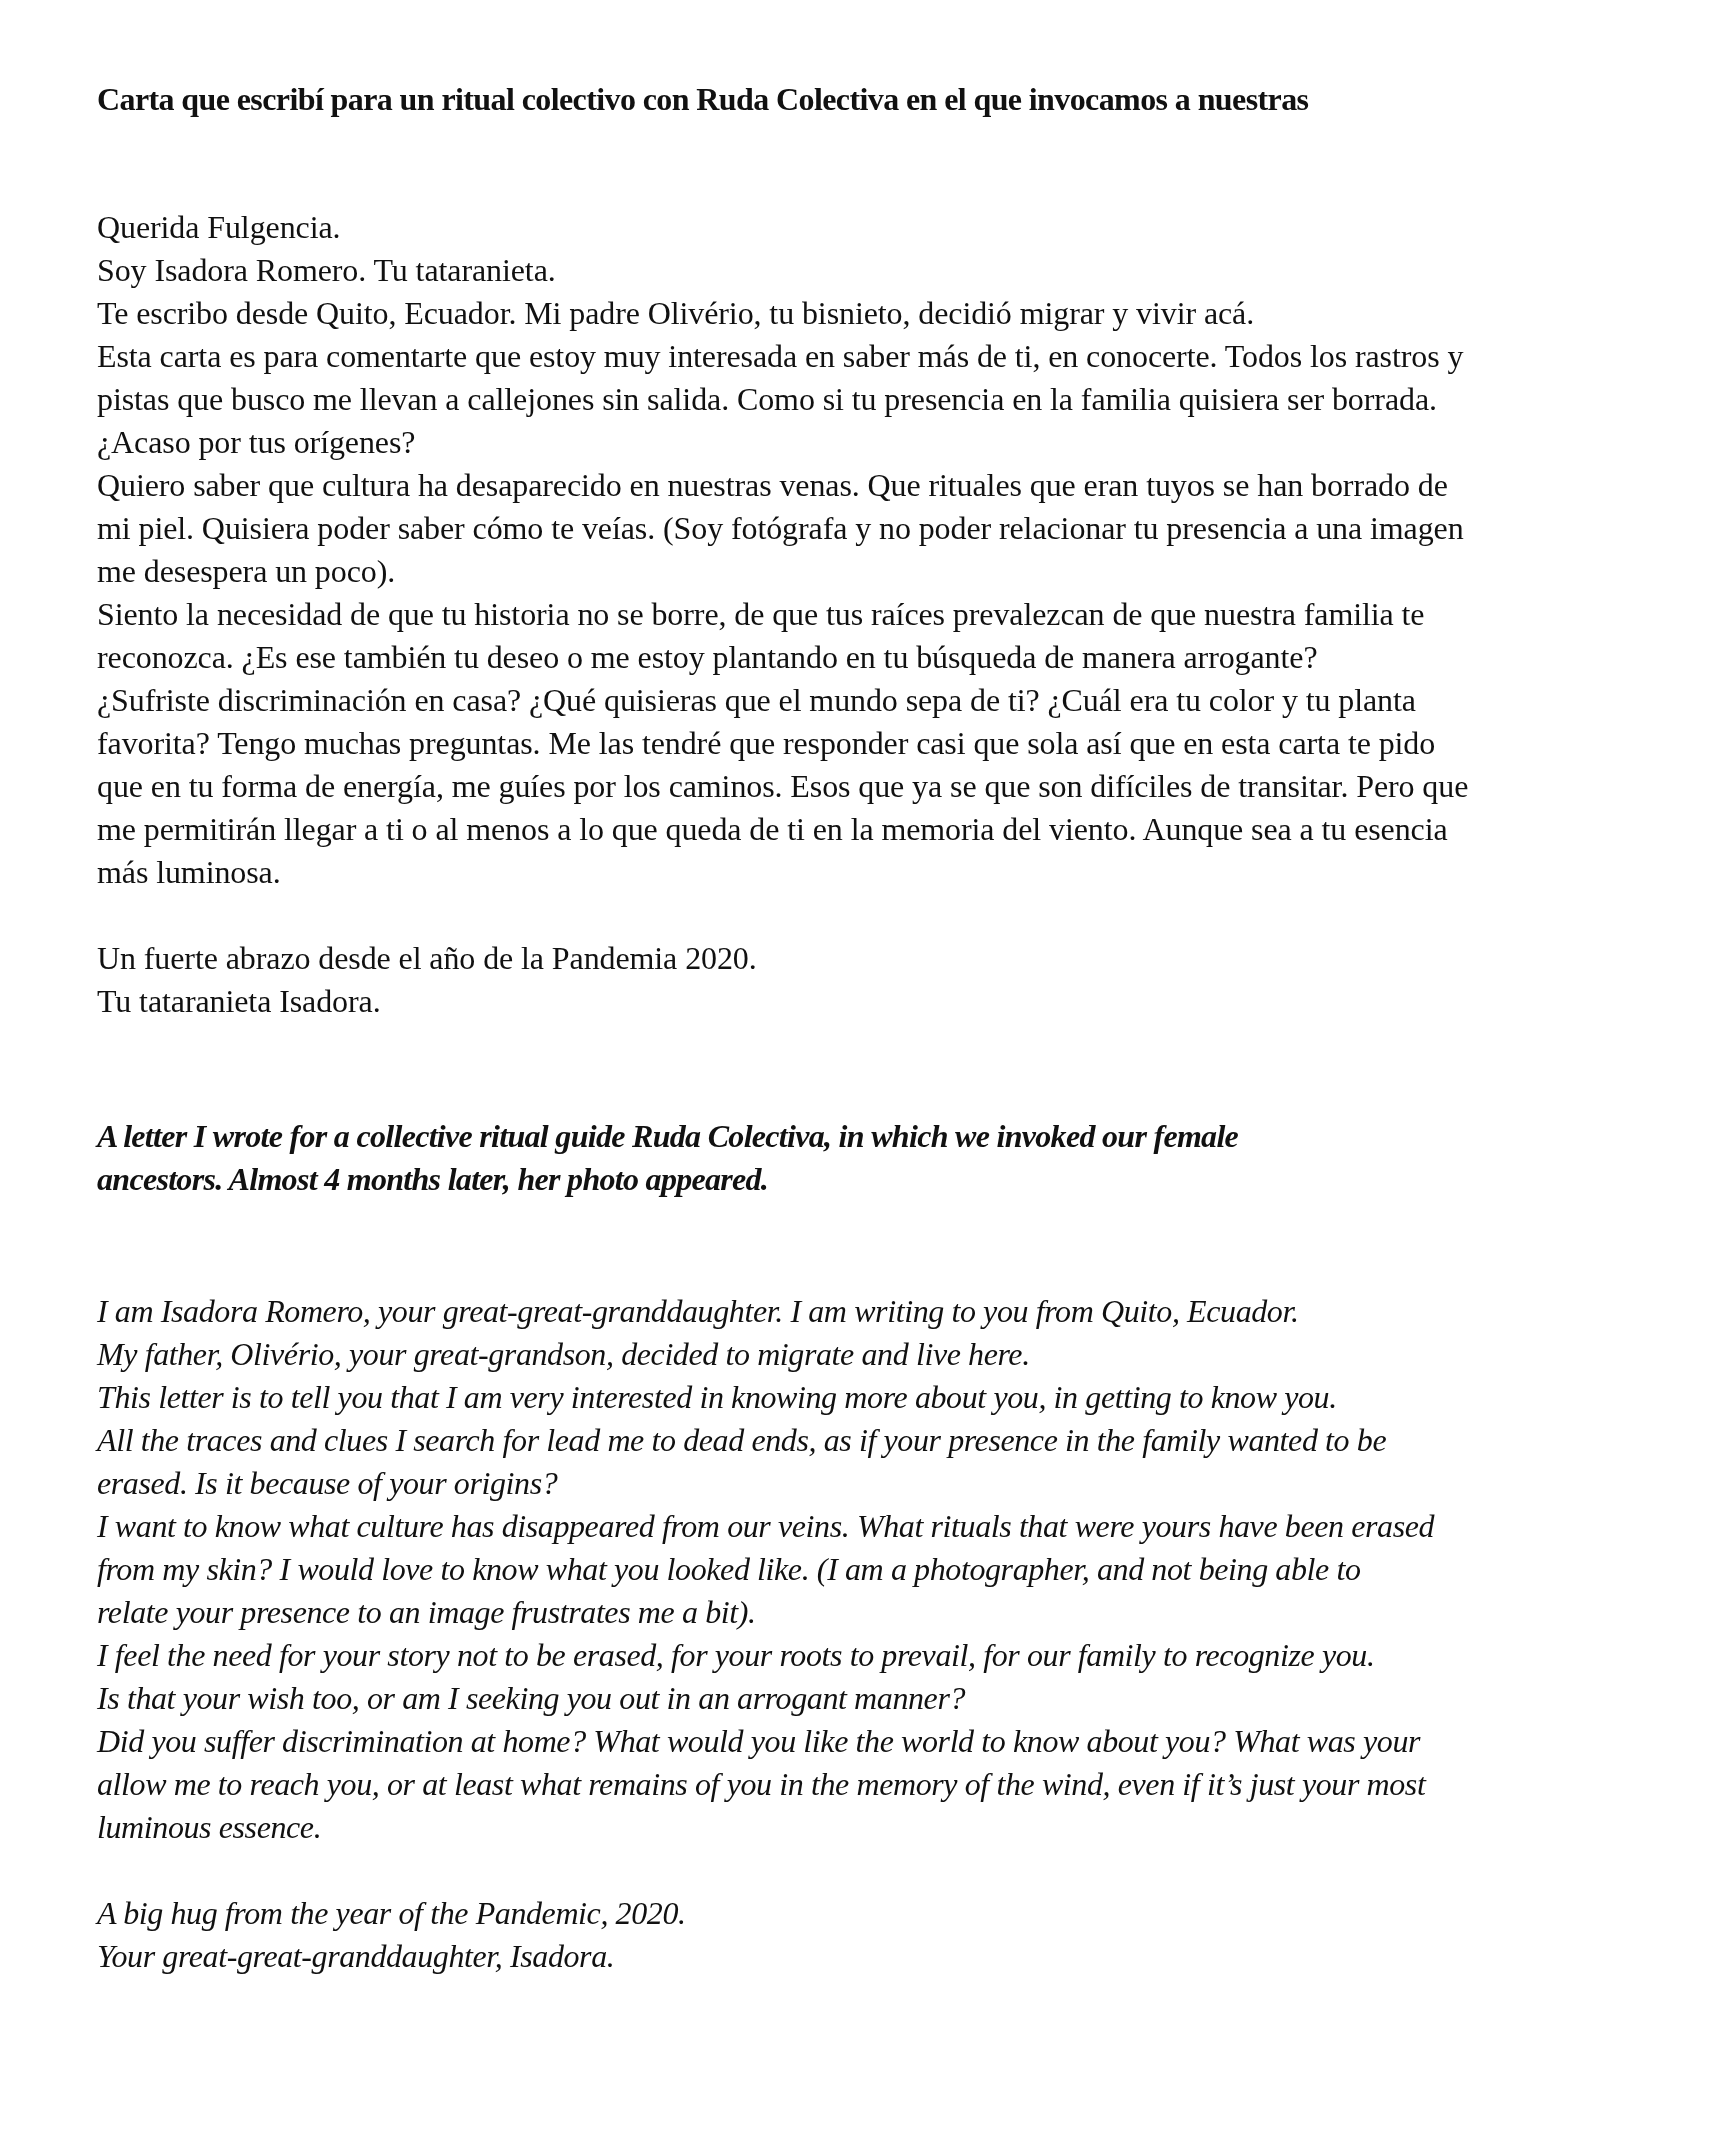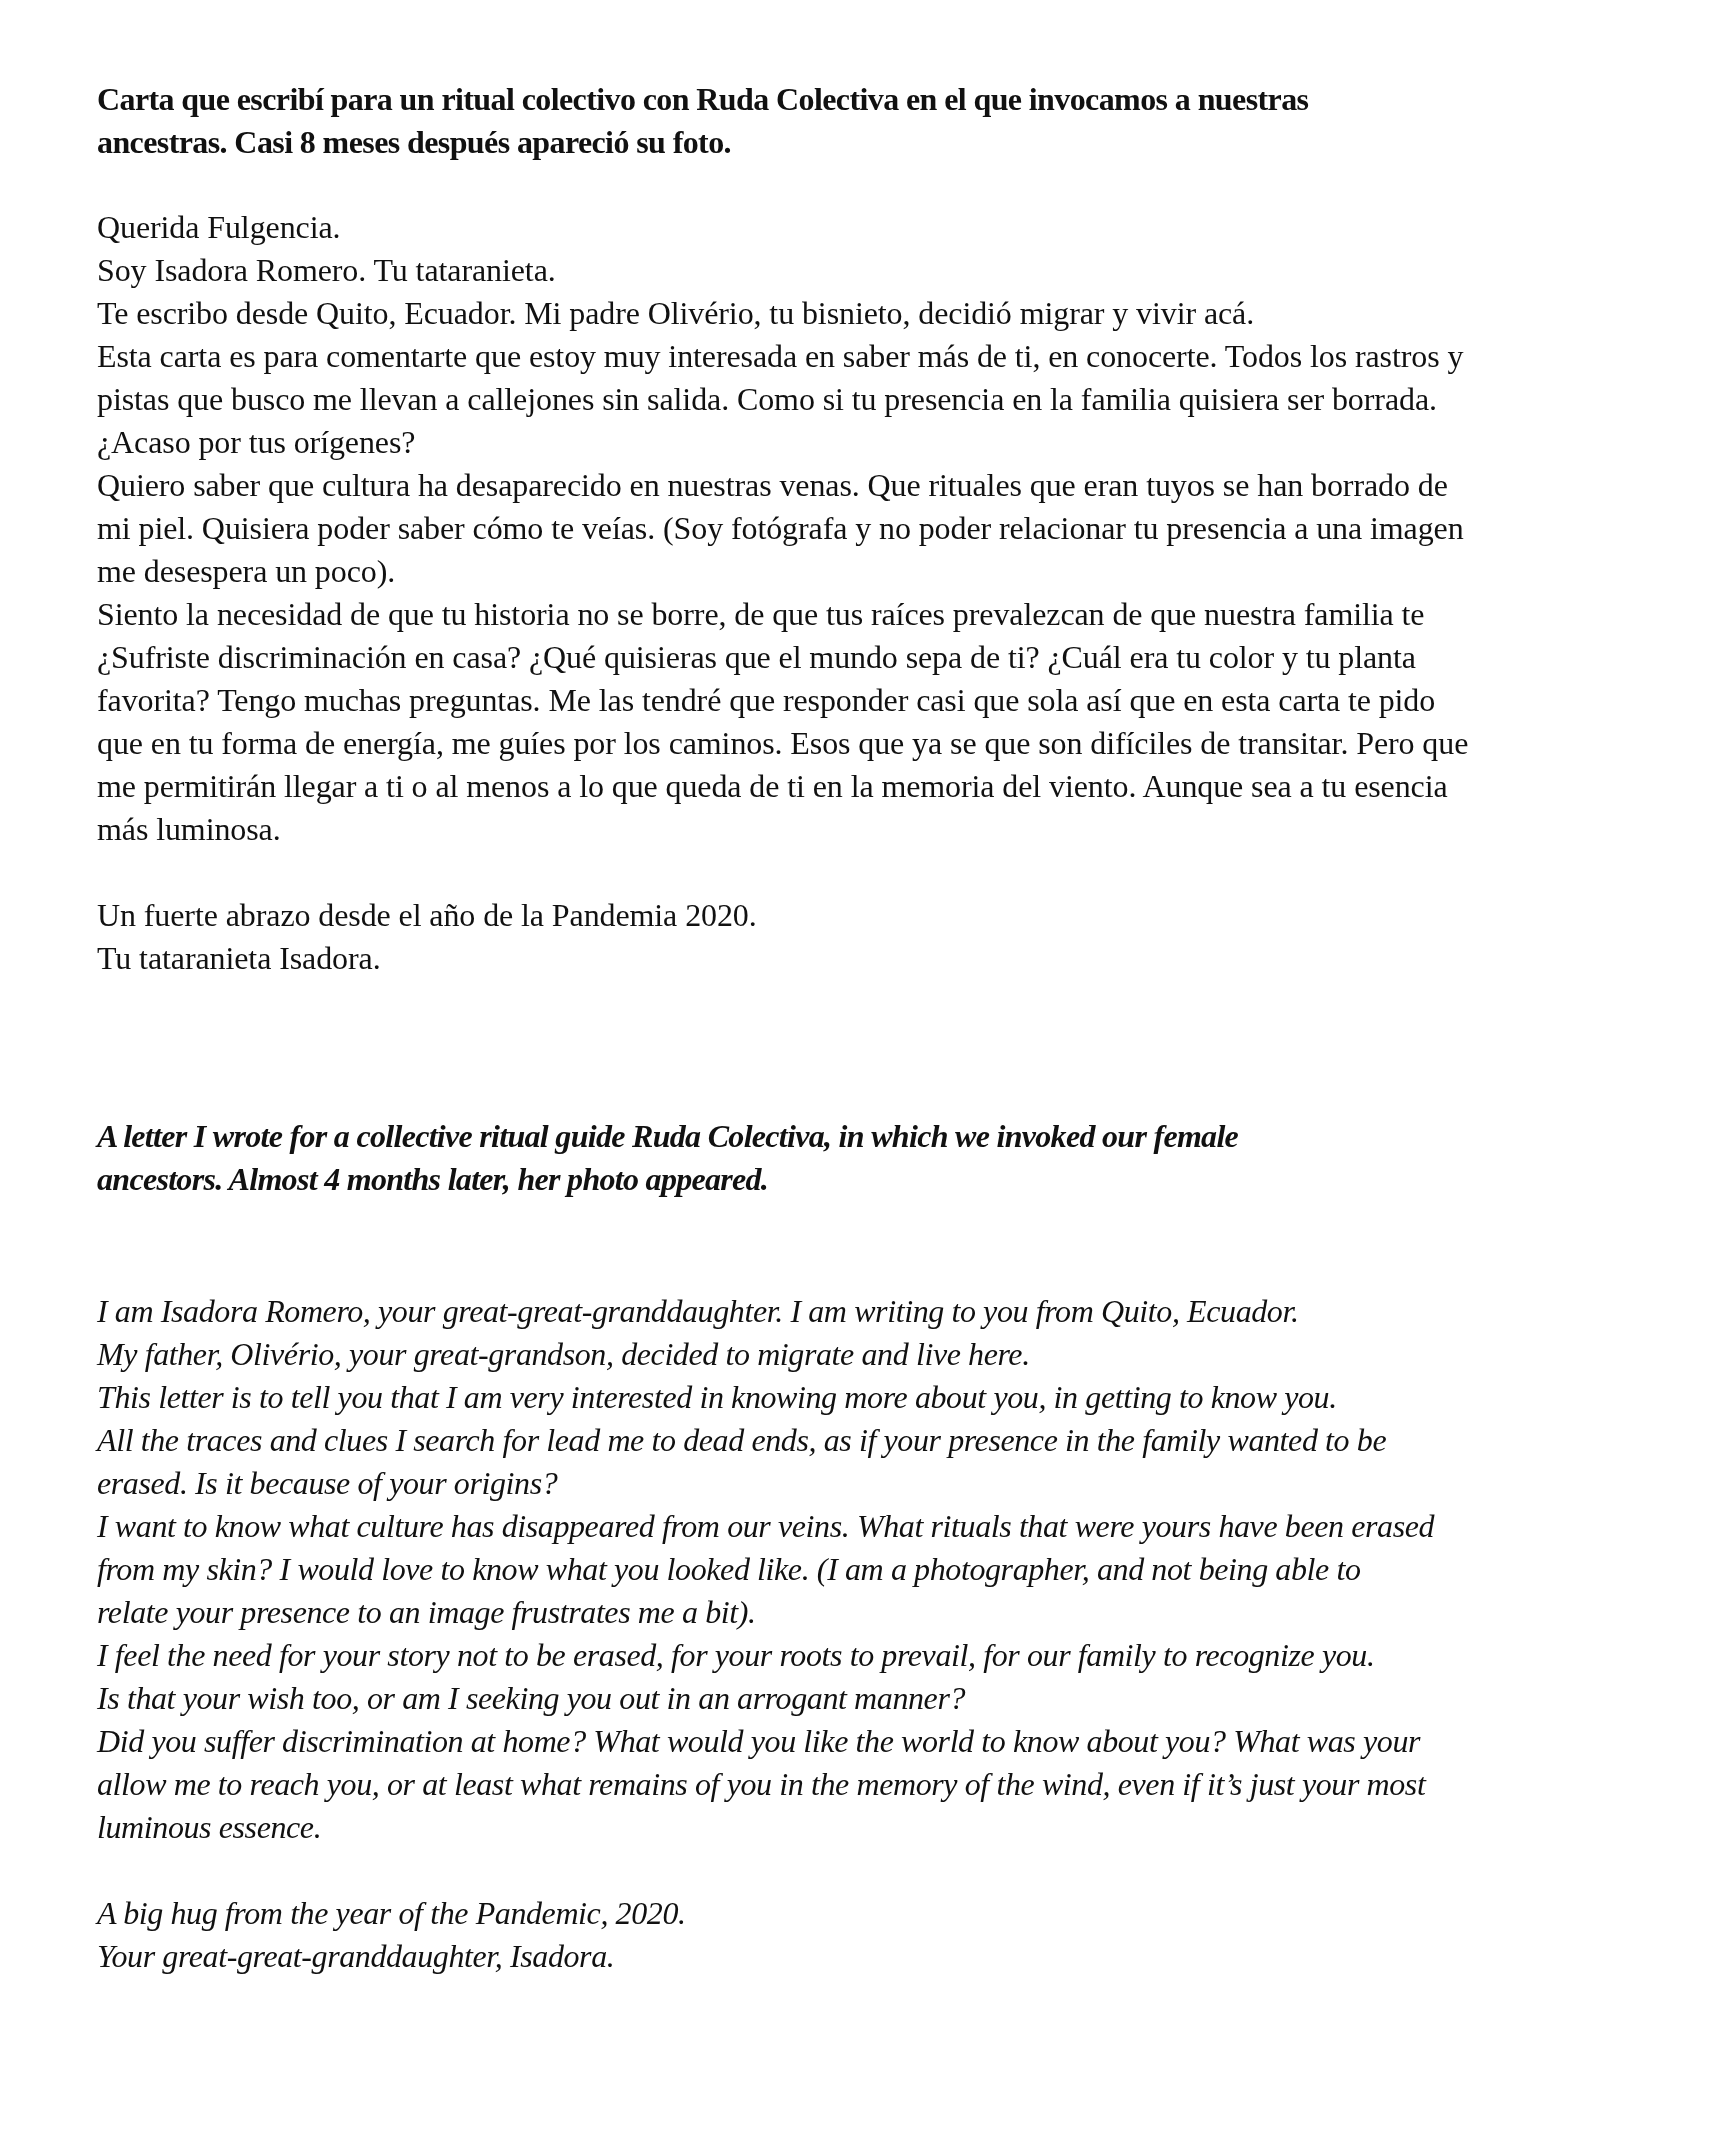--- a/index.html
+++ b/index.html
@@ -12,34 +12,34 @@
   .heading.italic .line { letter-spacing: -0.7px; }
   .gap { display: block; height: 43px; }
 </style>
 </head>
 <body>
 
 <div class="page">
 
   <div class="block heading" style="top:78px;">
     <span class="line">Carta que escribí para un ritual colectivo con Ruda Colectiva en el que invocamos a nuestras</span>
-    <span class="line">ancestras. Casi 8 meses después apareció su foto.</span>
   </div>
 
   <div class="block" style="top:206px;">
     <span class="line">Querida Fulgencia.</span>
     <span class="line">Soy Isadora Romero. Tu tataranieta.</span>
     <span class="line">Te escribo desde Quito, Ecuador. Mi padre Olivério, tu bisnieto, decidió migrar y vivir acá.</span>
     <span class="line">Esta carta es para comentarte que estoy muy interesada en saber más de ti, en conocerte. Todos los rastros y</span>
     <span class="line">pistas que busco me llevan a callejones sin salida. Como si tu presencia en la familia quisiera ser borrada.</span>
     <span class="line">¿Acaso por tus orígenes?</span>
     <span class="line">Quiero saber que cultura ha desaparecido en nuestras venas. Que rituales que eran tuyos se han borrado de</span>
     <span class="line">mi piel. Quisiera poder saber cómo te veías. (Soy fotógrafa y no poder relacionar tu presencia a una imagen</span>
     <span class="line">me desespera un poco).</span>
     <span class="line">Siento la necesidad de que tu historia no se borre, de que tus raíces prevalezcan de que nuestra familia te</span>
+    <span class="line">reconozca. ¿Es ese también tu deseo o me estoy plantando en tu búsqueda de manera arrogante?</span>
     <span class="line">¿Sufriste discriminación en casa? ¿Qué quisieras que el mundo sepa de ti? ¿Cuál era tu color y tu planta</span>
     <span class="line">favorita? Tengo muchas preguntas. Me las tendré que responder casi que sola así que en esta carta te pido</span>
     <span class="line">que en tu forma de energía, me guíes por los caminos. Esos que ya se que son difíciles de transitar. Pero que</span>
     <span class="line">me permitirán llegar a ti o al menos a lo que queda de ti en la memoria del viento. Aunque sea a tu esencia</span>
     <span class="line">más luminosa.</span>
     <span class="gap"></span>
     <span class="line">Un fuerte abrazo desde el año de la Pandemia 2020.</span>
     <span class="line">Tu tataranieta Isadora.</span>
   </div>
 

